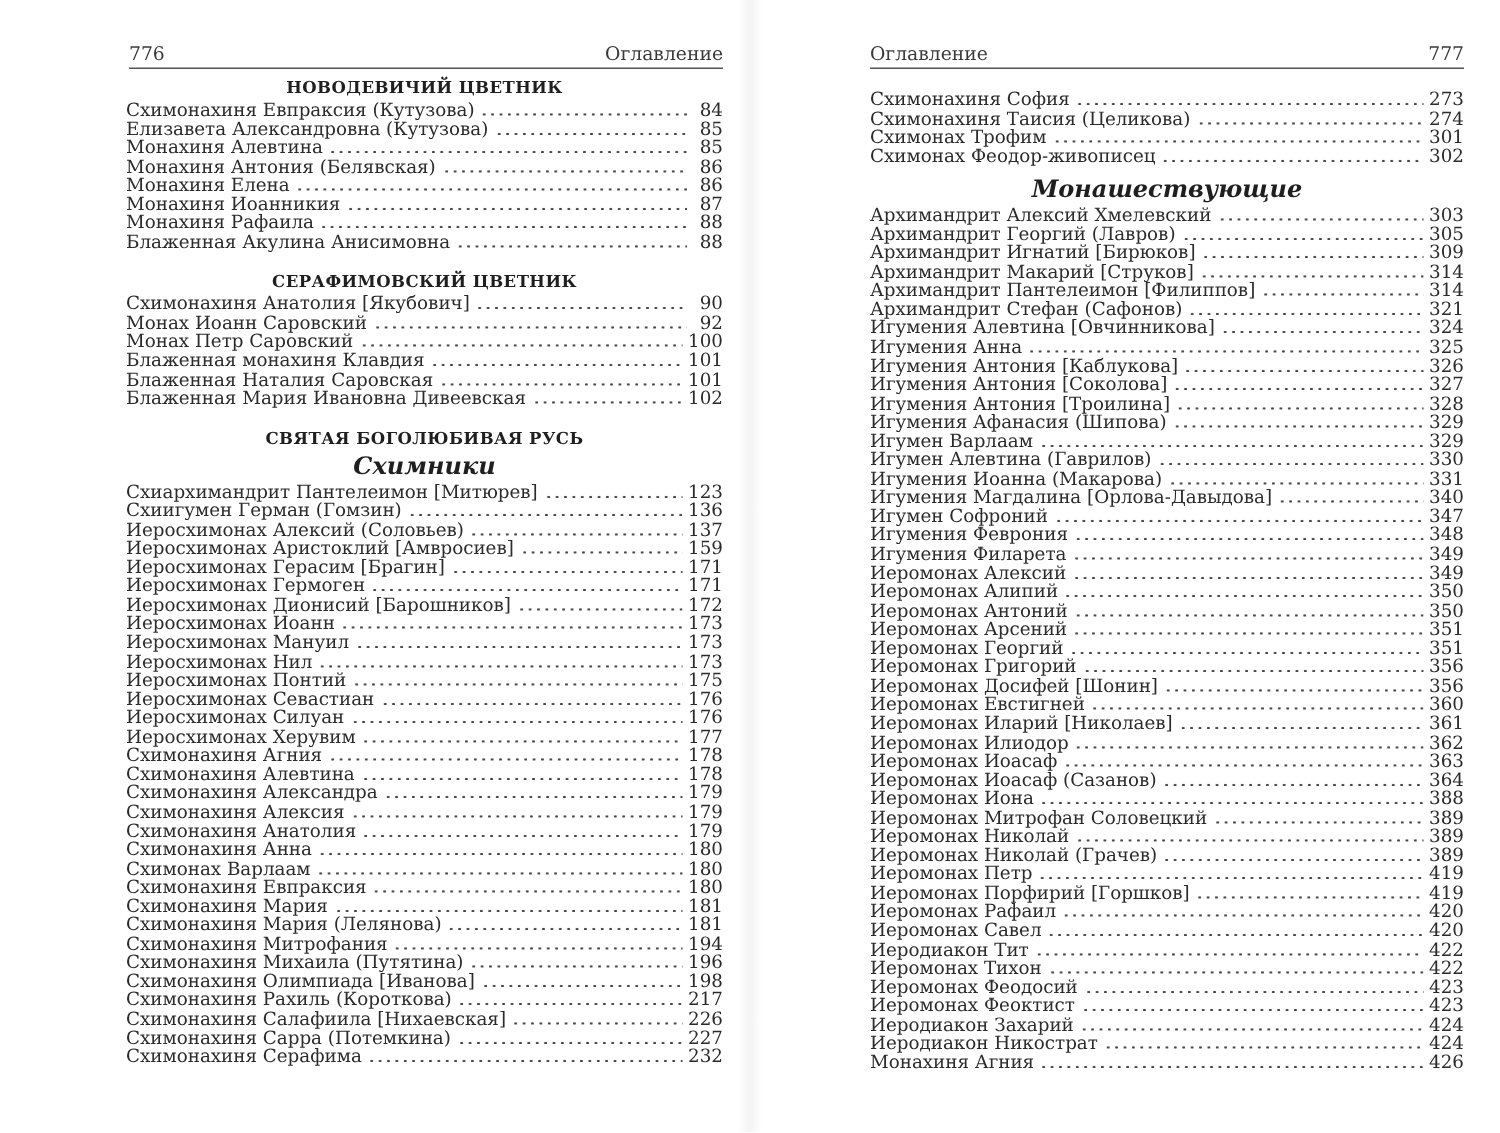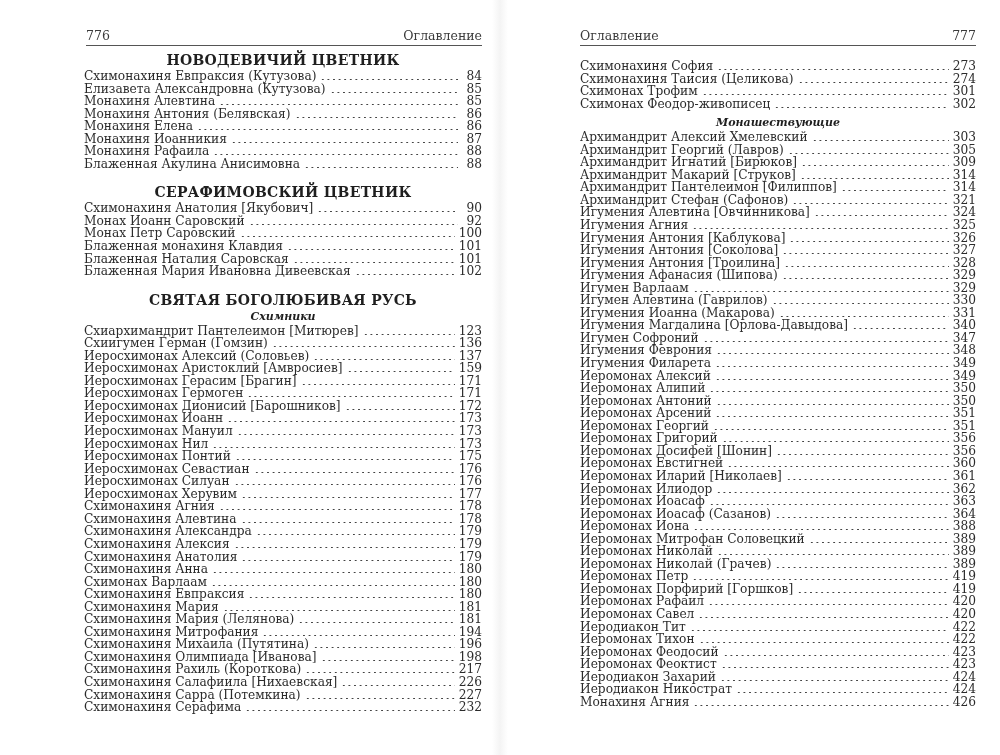--- a/index.html
+++ b/index.html
@@ -19,25 +19,25 @@
     border-bottom: 1px solid #555;
     display: flex; justify-content: space-between; align-items: flex-end;
     padding-bottom: 2px;
   }
   .left .running-head { left: 46px; width: 396px; }
   .right .running-head { left: 40px; width: 396px; }
   .content { position: absolute; top: 50px; }
   .left .content { left: 44px; width: 398px; }
   .right .content { left: 40px; width: 396px; top: 60px; }
   .section-title {
-    text-align: center; font-weight: bold; font-size: 14px;
+    text-align: center; font-weight: bold; font-size: 11px;
     letter-spacing: 0.3px; margin: 2px 0 2px 0; color: #1f1f1f;
   }
   .subsection-title {
-    text-align: center; font-weight: bold; font-style: italic; font-size: 11px;
+    text-align: center; font-weight: bold; font-style: italic; font-size: 16px;
     margin: 0 0 2px 0; color: #1f1f1f;
   }
   .toc { list-style: none; margin: 0; padding: 0; }
   .toc li {
     display: flex; align-items: baseline; font-size: 12.2px; line-height: 12.55px;
     height: 12.55px; white-space: nowrap;
   }
   .toc .name { flex: 0 0 auto; padding-right: 4px; }
   .toc .leader {
     flex: 1 1 auto; overflow: hidden; height: 10px;
@@ -358,21 +358,21 @@
           <span class="name">Архимандрит Стефан (Сафонов)</span>
           <span class="leader"></span>
           <span class="page-no">321</span>
         </li>
         <li>
           <span class="name">Игумения Алевтина [Овчинникова]</span>
           <span class="leader"></span>
           <span class="page-no">324</span>
         </li>
         <li>
-          <span class="name">Игумения Агния</span>
+          <span class="name">Игумения Анна</span>
           <span class="leader"></span>
           <span class="page-no">325</span>
         </li>
         <li>
           <span class="name">Игумения Антония [Каблукова]</span>
           <span class="leader"></span>
           <span class="page-no">326</span>
         </li>
         <li>
           <span class="name">Игумения Антония [Соколова]</span>

